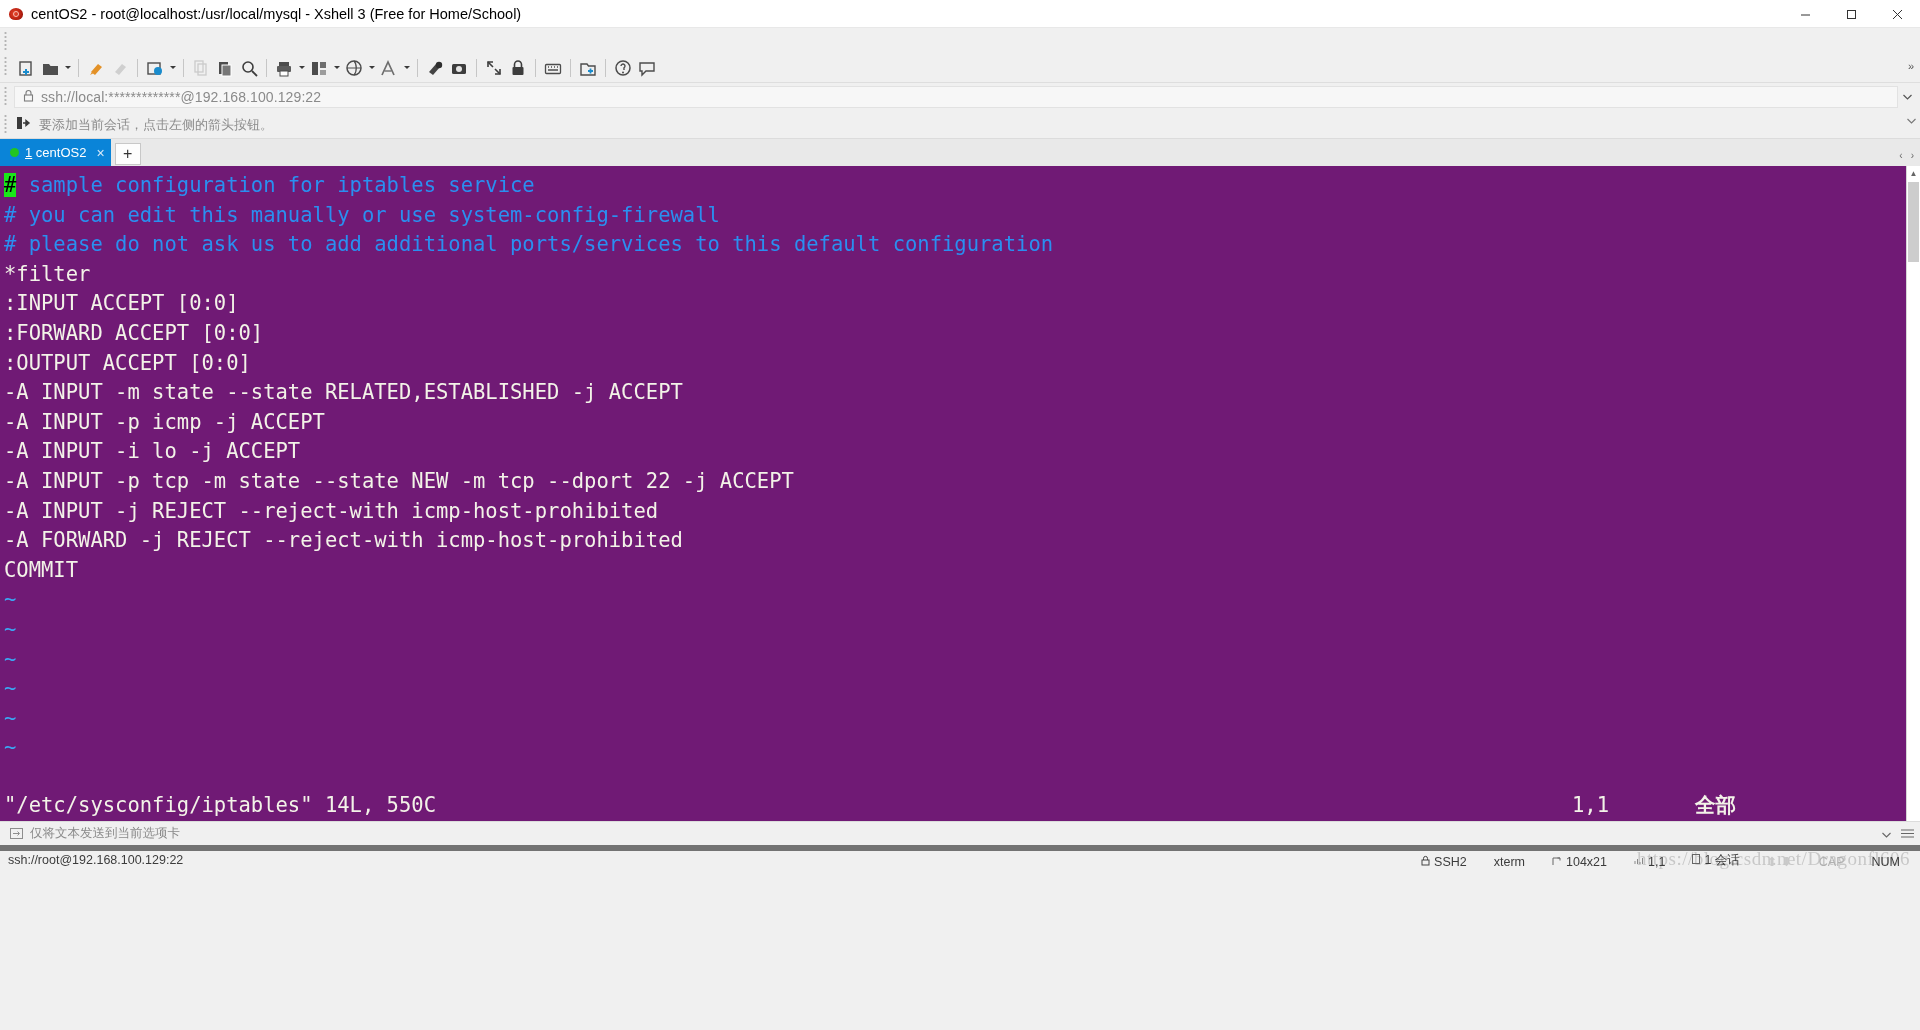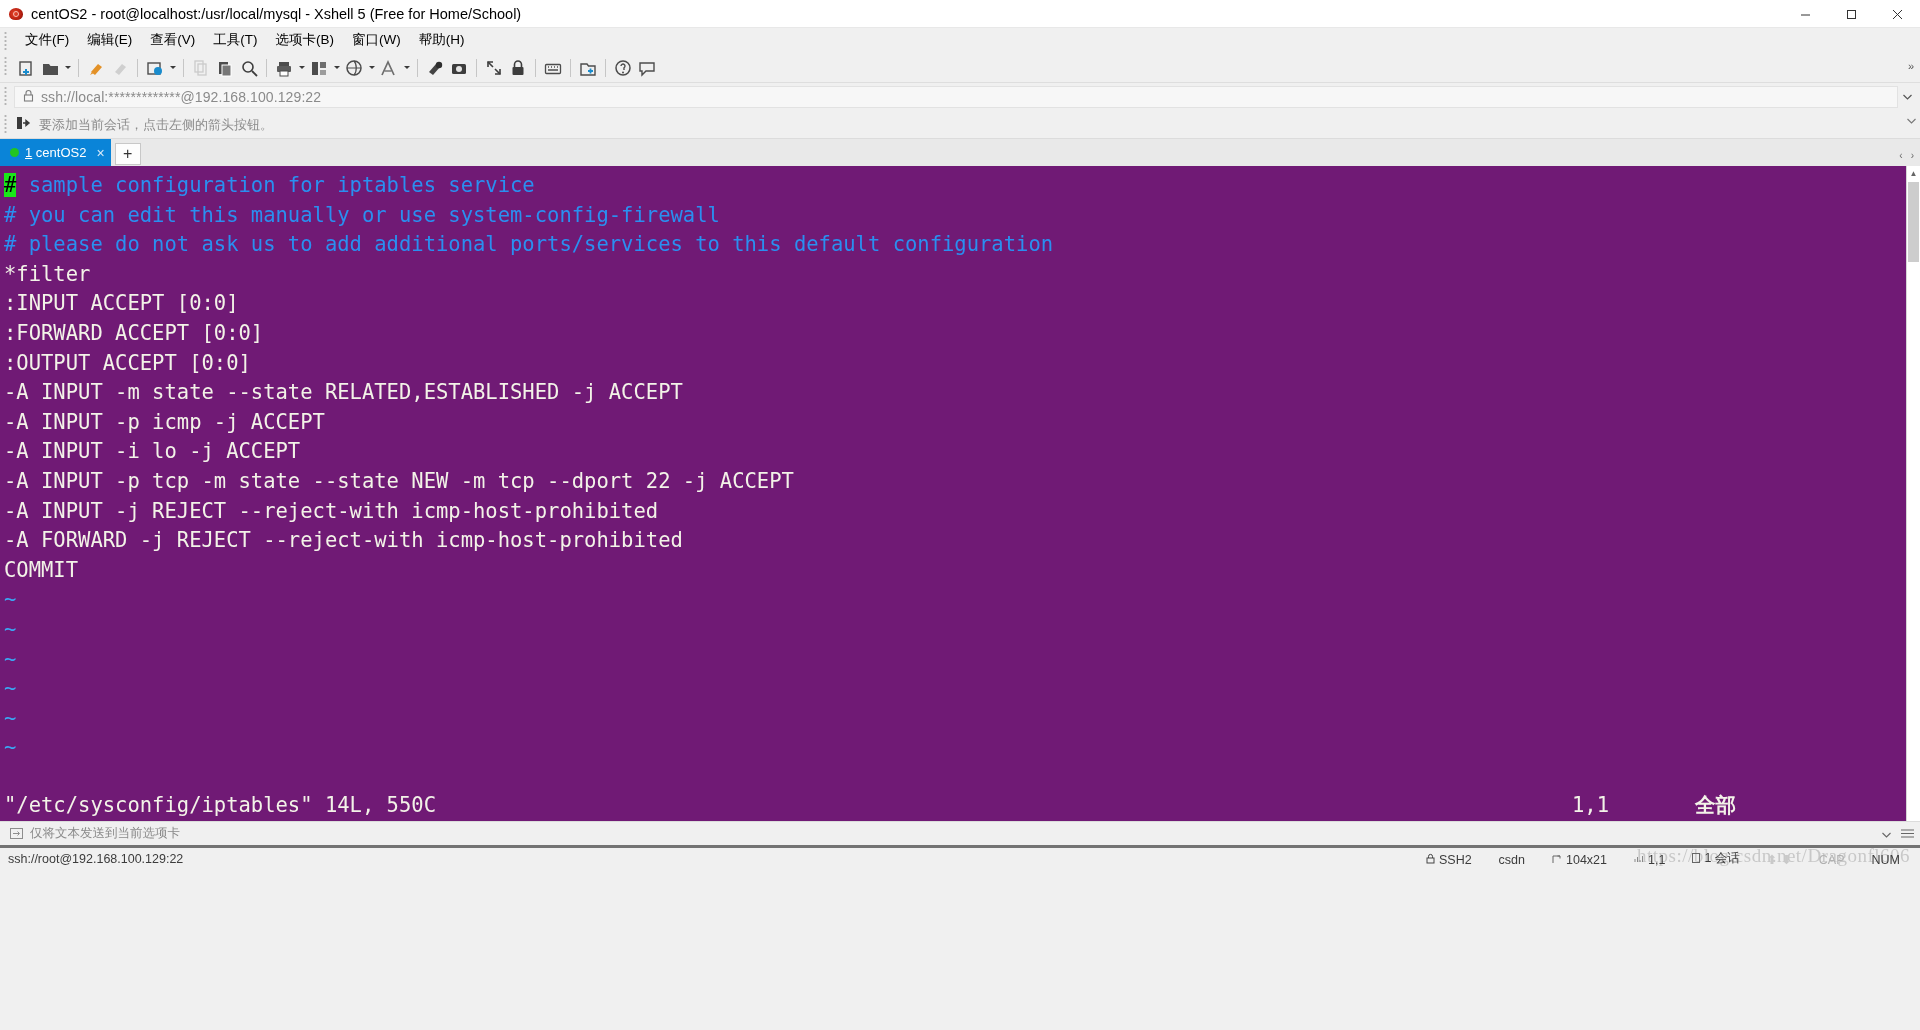--- a/index.html
+++ b/index.html
@@ -211,21 +211,21 @@
   }
   .sendbar-text { font-size: 12.5px; color: #8a8a8a; }
   .sendbar-right {
     position: absolute; right: 6px; display: flex; align-items: center; gap: 10px;
     color: #555; font-size: 11px;
   }
 
   
   .statusbar {
     height: 24px; background: #f0f0f0;
-    border-top: 3px solid #737373;
+    border-top: 6px solid #737373;
     display: flex; align-items: center;
     position: relative;
     font-size: 12.5px; color: #3c3c3c;
   }
   .sb-left { padding-left: 8px; }
   .sb-right {
     position: absolute; right: 8px;
     display: flex; align-items: flex-end; gap: 3px;
   }
   .sb-cell { padding: 0 12px; display: flex; align-items: center; gap: 4px; white-space: nowrap; }
@@ -241,21 +241,21 @@
   }
 </style>
 </head>
 <body>
 
 <div class="titlebar">
   <span class="app-icon">
     <span class="shell"></span>
       <span class="swirl"></span>
   </span>
-  <span class="title-text">centOS2 - root@localhost:/usr/local/mysql - Xshell 5 (Free for Home/School)</span>
+  <span class="title-text">centOS2 - root@localhost:/usr/local/mysql - Xshell 3 (Free for Home/School)</span>
   <div class="win-buttons">
     <div class="win-btn">
       <svg width="11" height="11" viewBox="0 0 11 11">
           <path d="M1 6h9" stroke="#333" stroke-width="1"></path>
         </svg>
     </div>
     <div class="win-btn">
       <svg width="11" height="11" viewBox="0 0 11 11">
           <rect x="1.5" y="1.5" width="8" height="8" fill="none" stroke="#333" stroke-width="1"></rect>
         </svg>
@@ -263,29 +263,20 @@
     <div class="win-btn">
       <svg width="11" height="11" viewBox="0 0 11 11">
           <path d="M1 1l9 9M10 1l-9 9" stroke="#333" stroke-width="1"></path>
         </svg>
     </div>
   </div>
 </div>
 
 <div class="menubar">
   <span class="grip"></span>
-  <div id="menu-host" style="display:flex;align-items:center;">
-      <div class="menu-item">文件(F)</div>
-      <div class="menu-item">编辑(E)</div>
-      <div class="menu-item">查看(V)</div>
-      <div class="menu-item">工具(T)</div>
-      <div class="menu-item">选项卡(B)</div>
-      <div class="menu-item">窗口(W)</div>
-      <div class="menu-item">帮助(H)</div>
-    </div>
 </div>
 
 <div class="toolbar">
   <span class="grip"></span>
   <div id="toolbar-host" style="display:flex;align-items:center;">
       <span class="tbtn">
         <svg width="18" height="18" viewBox="0 0 18 18">
           <rect x="3" y="3" width="11" height="13" fill="none" stroke="#4c4c4c" stroke-width="1.4"></rect>
           <path d="M6 13h6M9 10v6" stroke="#1a8ccd" stroke-width="2"></path>
         </svg>
@@ -523,21 +514,21 @@
   <div class="sb-right">
     <span class="sb-cell">
       <span>
         <svg width="9" height="11" viewBox="0 0 9 11">
           <path d="M2.5 5V3.4a2 2 0 014 0V5" fill="none" stroke="#444" stroke-width="1"></path>
           <rect x="1" y="5" width="7" height="5" fill="none" stroke="#444" stroke-width="1"></rect>
         </svg>
       </span>
       <span>SSH2</span>
     </span>
-    <span class="sb-cell">csdn</span>
+    <span class="sb-cell">xterm</span>
     <span class="sb-cell">
       <span>
         <svg width="10" height="10" viewBox="0 0 10 10">
             <path d="M1 9V2h7" fill="none" stroke="#666" stroke-width="1"></path>
             <path d="M5.5 2H8v2.5" fill="none" stroke="#666" stroke-width="1"></path>
           </svg>
       </span>
       <span>104x21</span>
     </span>
     <span class="sb-cell">

